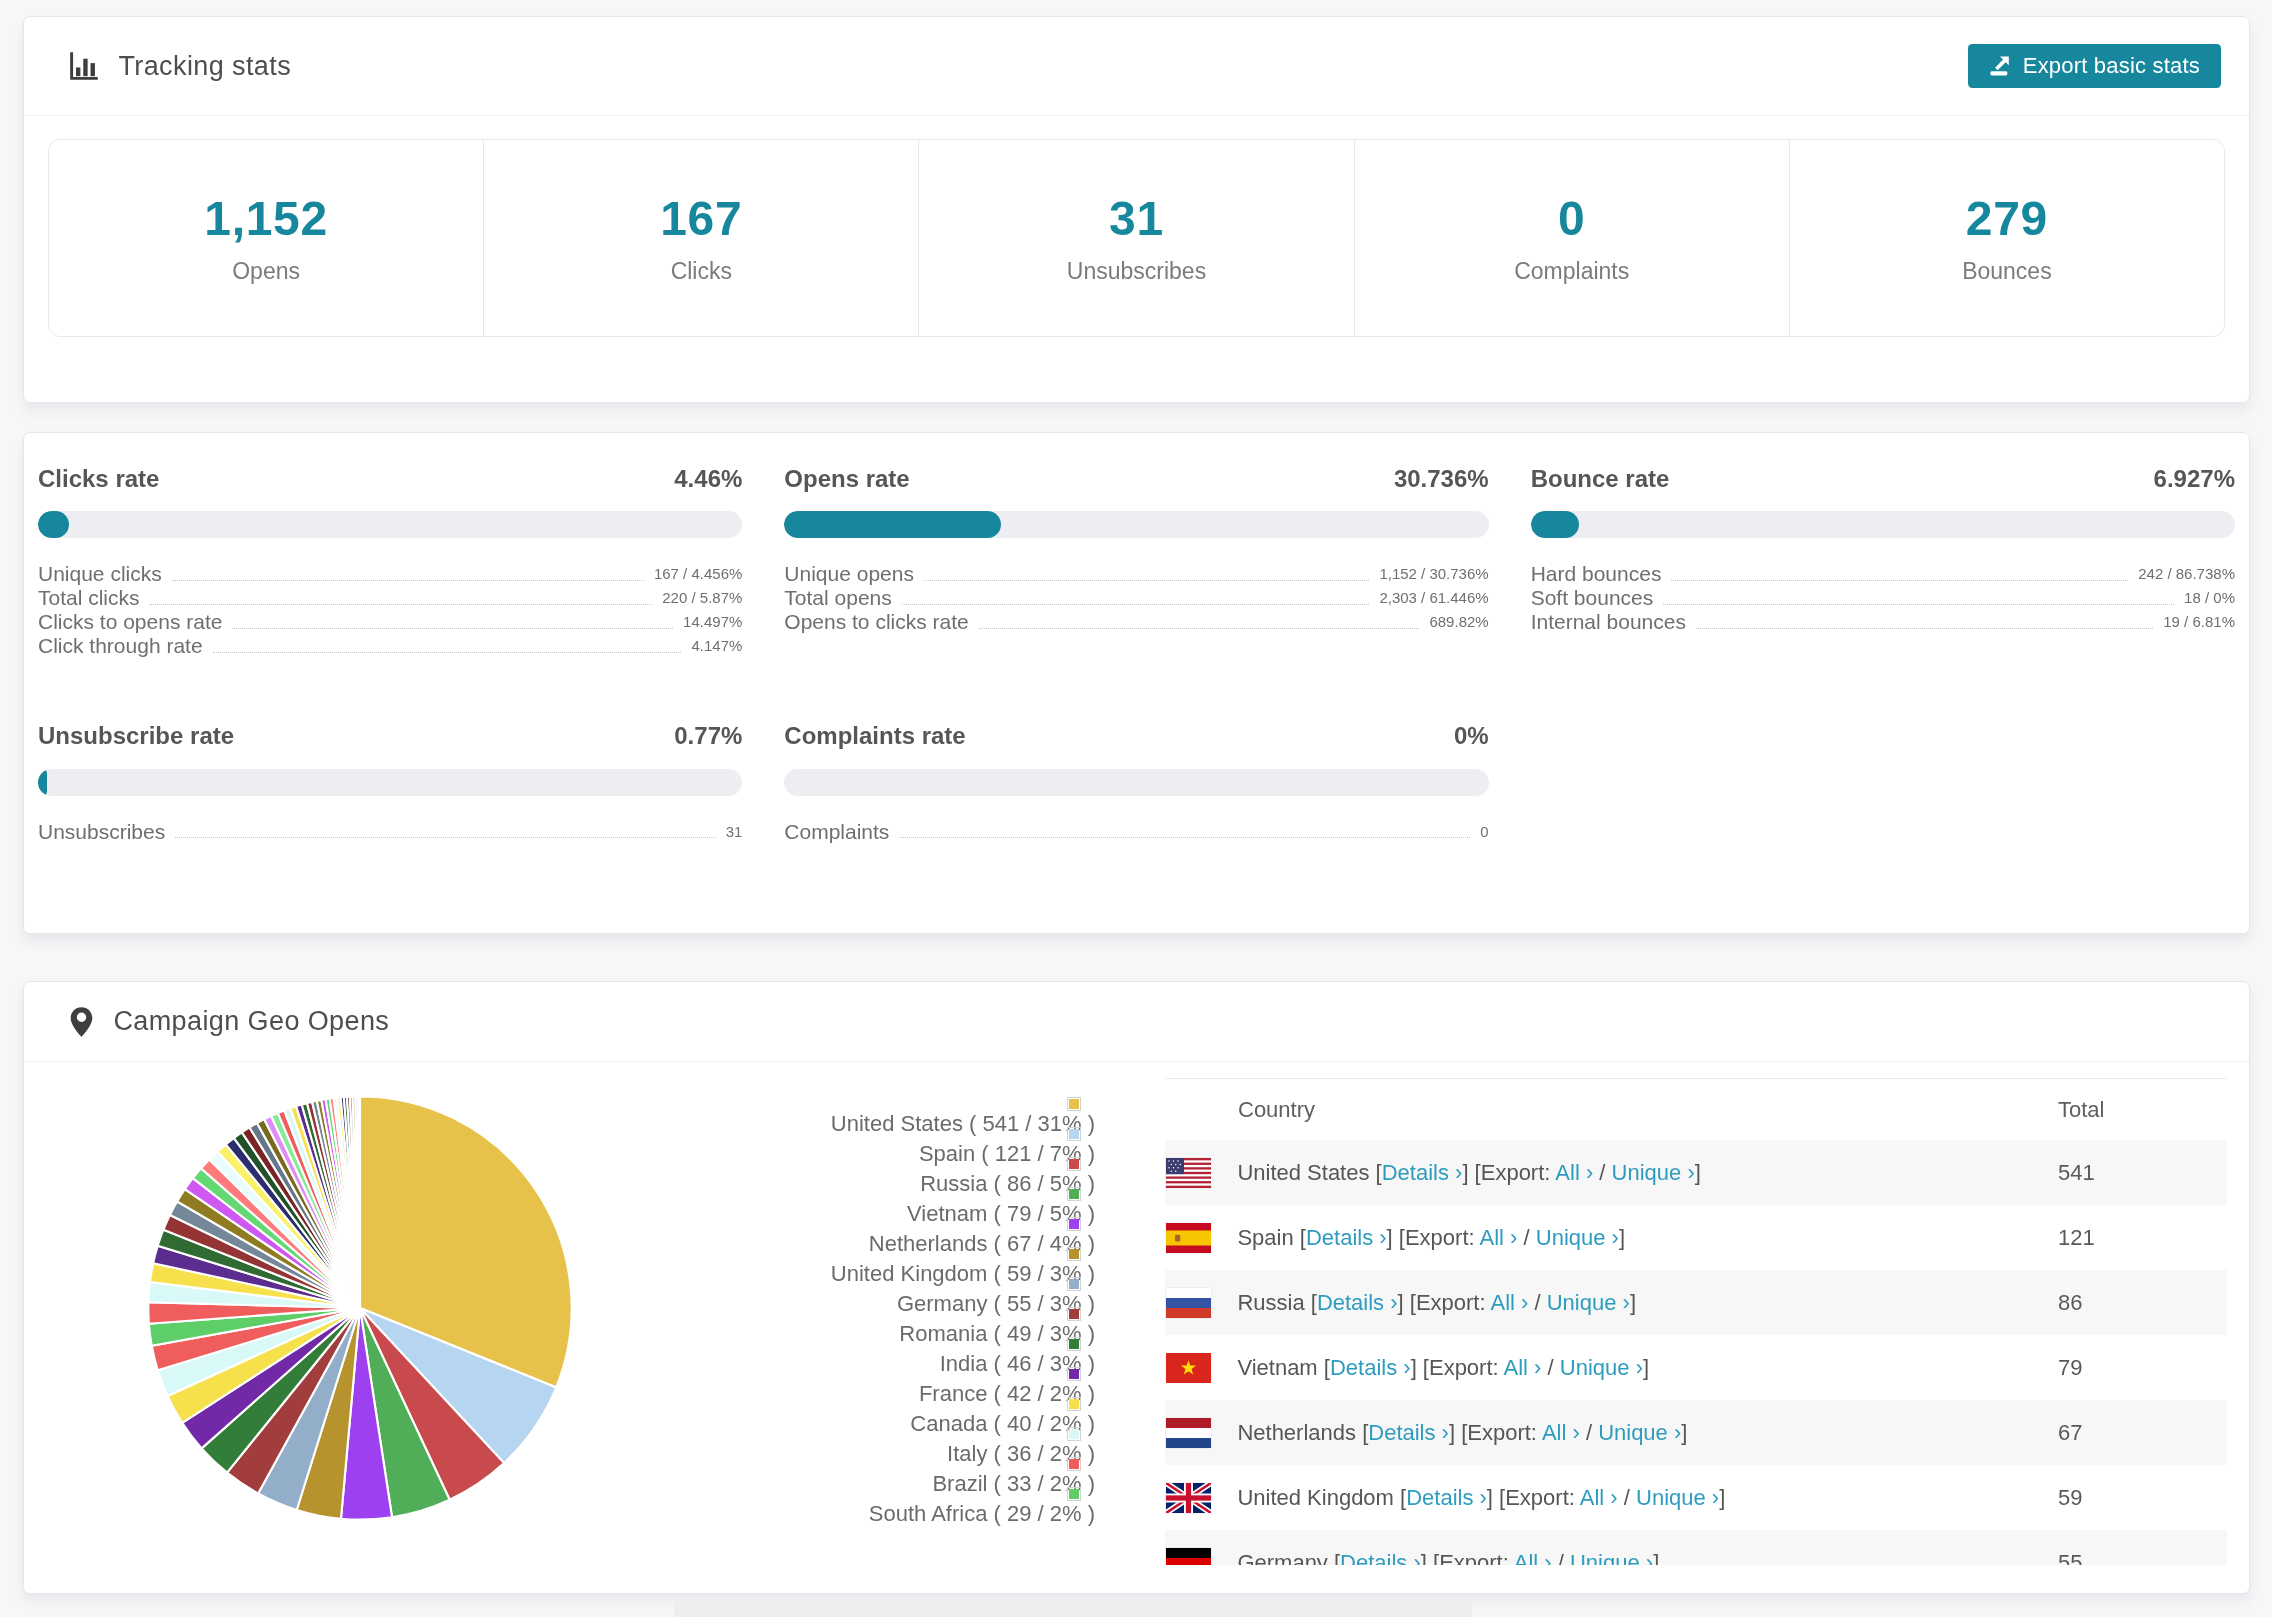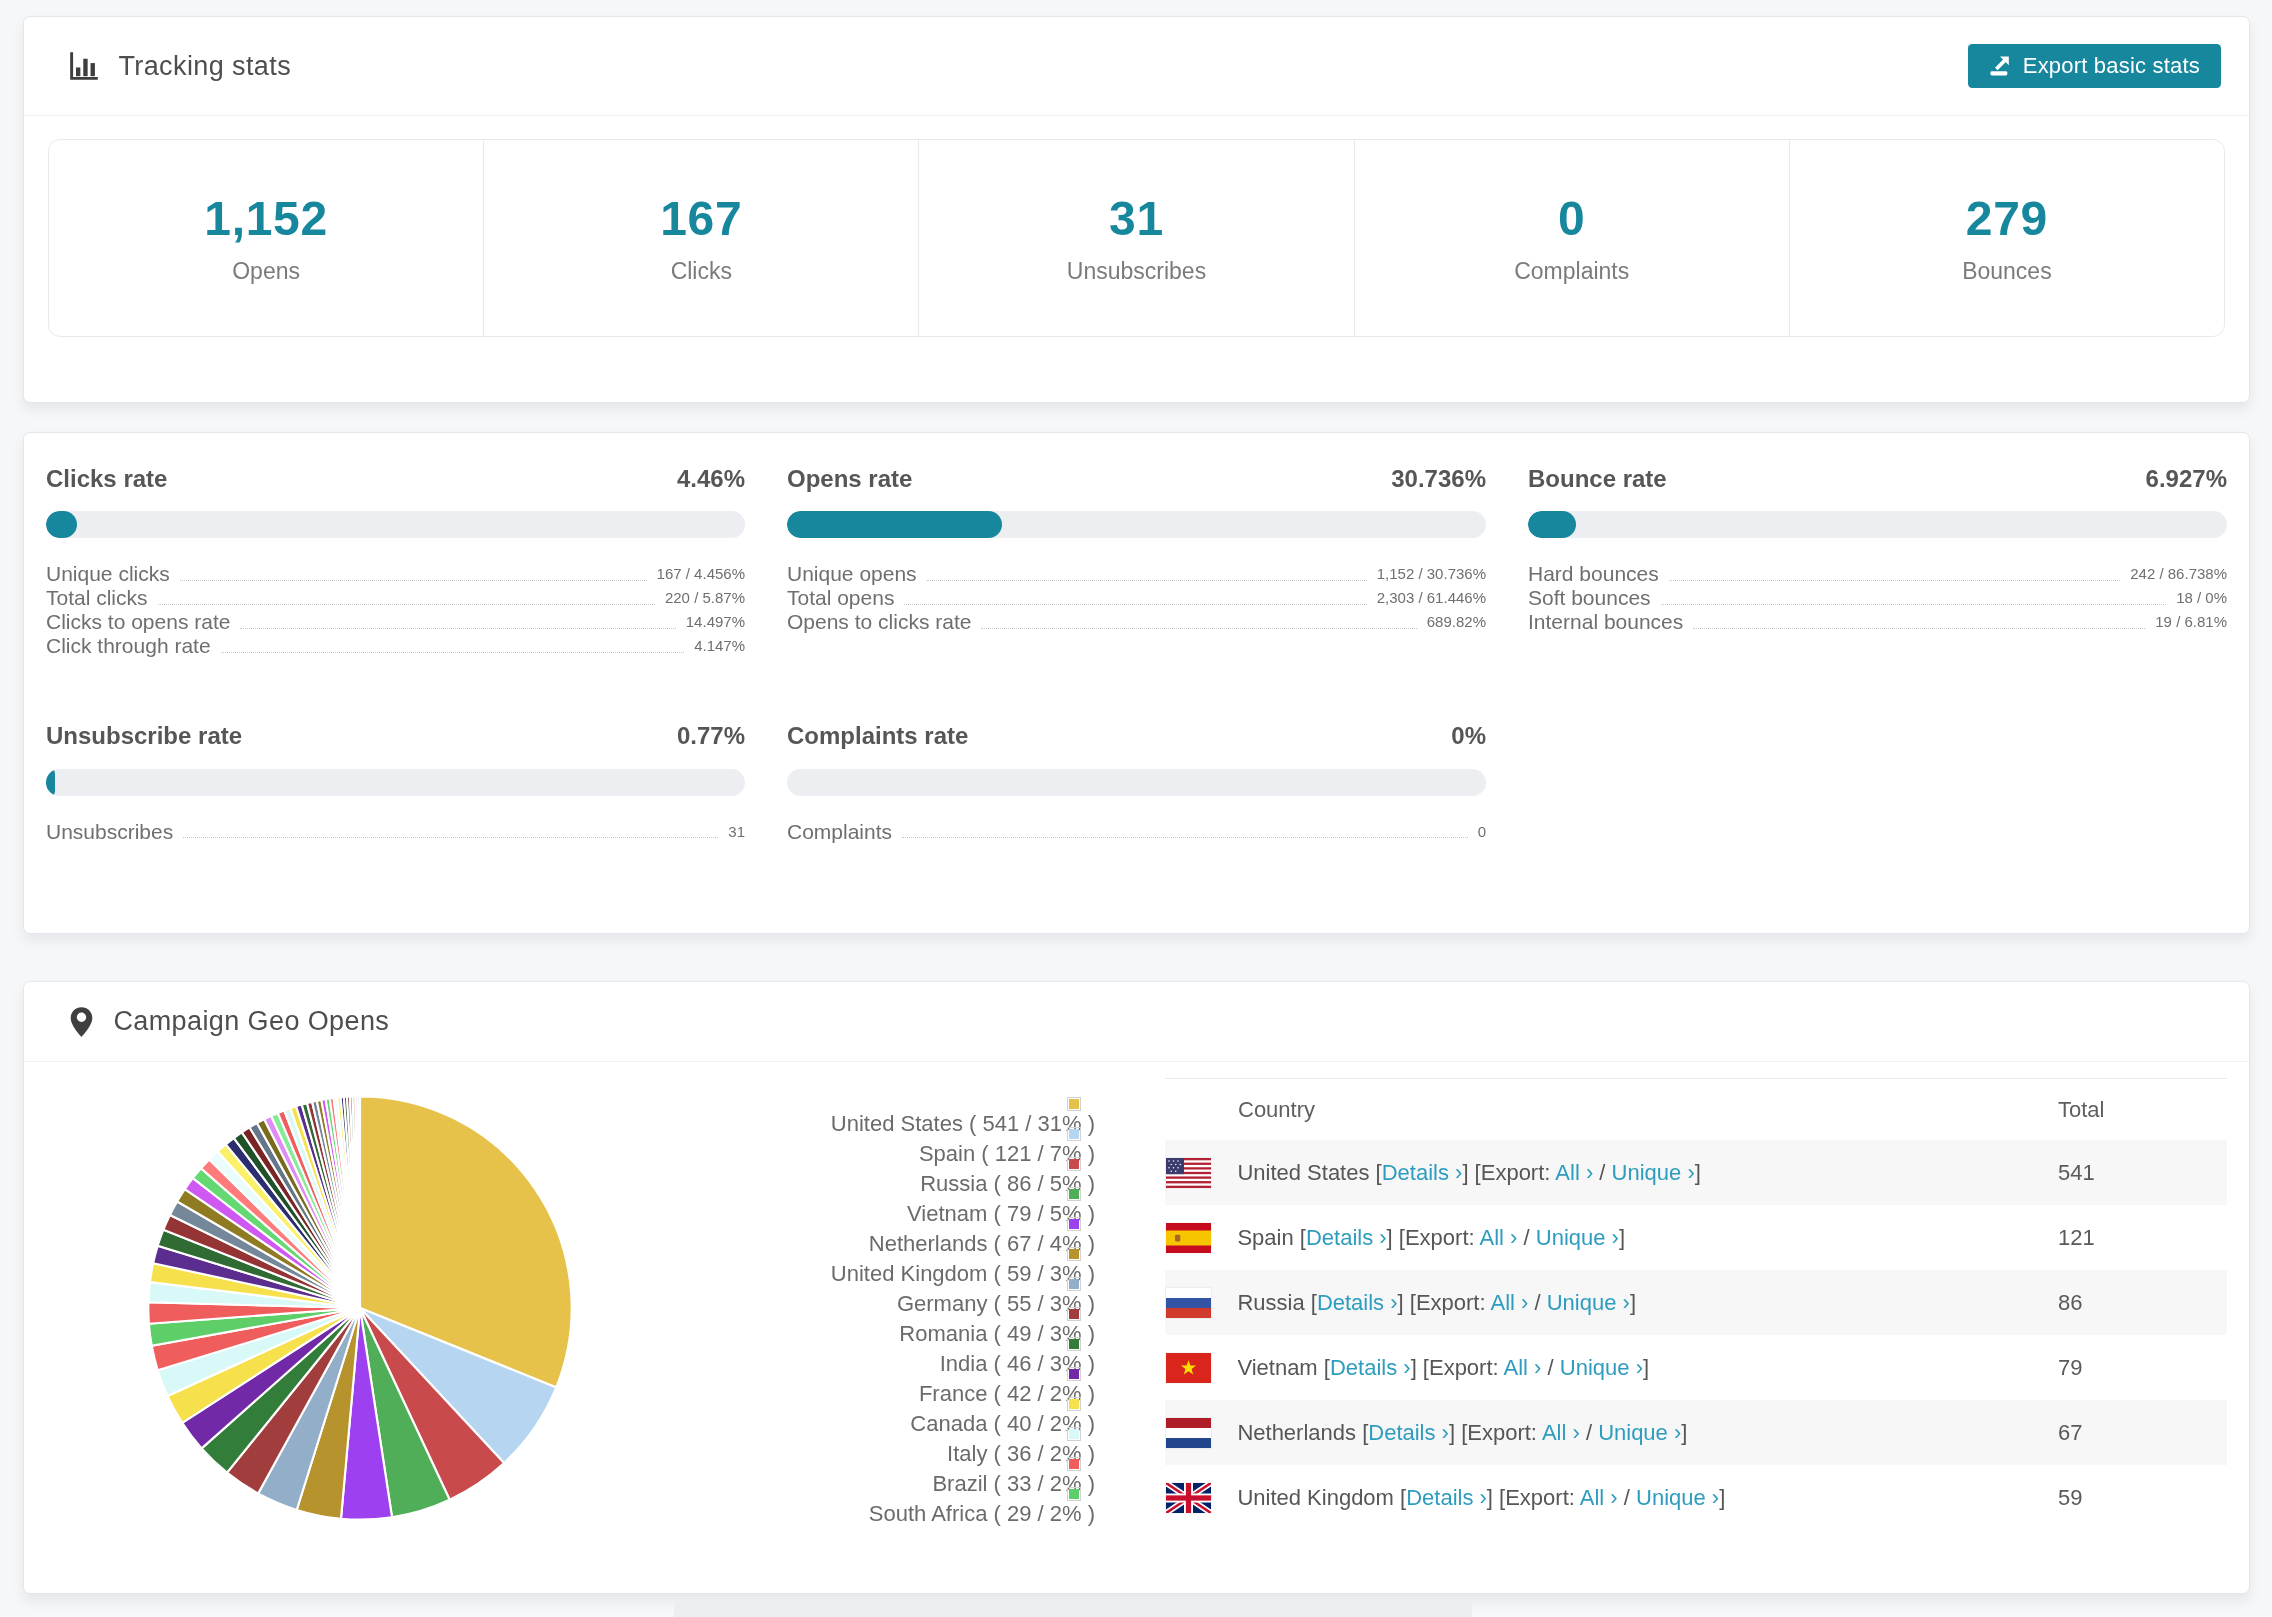--- a/index.html
+++ b/index.html
@@ -56,21 +56,21 @@
     flex: 1; display: flex; flex-direction: column;
     align-items: center; justify-content: center;
     border-left: 0.7px solid #e7eaed;
   }
   .stat-box:first-child { border-left: none; }
   .stat-value { font-size: 48px; font-weight: 700; color: var(--accent, #17879e); letter-spacing: 0.7px; }
   .stat-label { font-size: 23px; color: #7b7b7b; margin-top: 11.3px; }
 
   
   .rates-grid {
-    padding: 32px 22px 0;
+    padding: 32px 14px 0;
     display: grid; grid-template-columns: repeat(3, 1fr);
     column-gap: 42px; row-gap: 64px;
     align-content: start;
   }
   .rate-head { display: flex; justify-content: space-between; align-items: baseline; }
   .rate-title { font-size: 24px; font-weight: 700; color: #565656; }
   .rate-value { font-size: 24px; font-weight: 700; color: #565656; }
   .rate-bar {
     margin-top: 18.4px; height: 27px; border-radius: 13.4px;
     background: #eceef1; overflow: hidden; position: relative;
@@ -506,19 +506,30 @@
                 <path d="M0 0 L60 40 M60 0 L0 40" stroke="#c8102e" stroke-width="3.5"></path>
                 <rect x="24" width="12" height="40" fill="#fff"></rect>
                 <rect y="14" width="60" height="12" fill="#fff"></rect>
                 <rect x="26.5" width="7" height="40" fill="#c8102e"></rect>
                 <rect y="16.5" width="60" height="7" fill="#c8102e"></rect>
               </svg>
             </span>
             <span class="g-country"><span>United Kingdom</span> [<a>Details ›</a>] [Export: <a>All ›</a> / <a>Unique ›</a>]</span>
             <span class="g-total">59</span>
           </div>
+          <div class="g-row">
+            <span class="flag">
+              <svg viewBox="0 0 60 40">
+                <rect width="60" height="40" fill="#ffce00"></rect>
+                <rect width="60" height="26.7" fill="#dd0000"></rect>
+                <rect width="60" height="13.3" fill="#000"></rect>
+              </svg>
+            </span>
+            <span class="g-country"><span>Germany</span> [<a>Details ›</a>] [Export: <a>All ›</a> / <a>Unique ›</a>]</span>
+            <span class="g-total">55</span>
+          </div>
         </div>
     </div>
   </div>
 </div>
 
 <div class="peek-strip"></div>
 
 
 </body></html>

